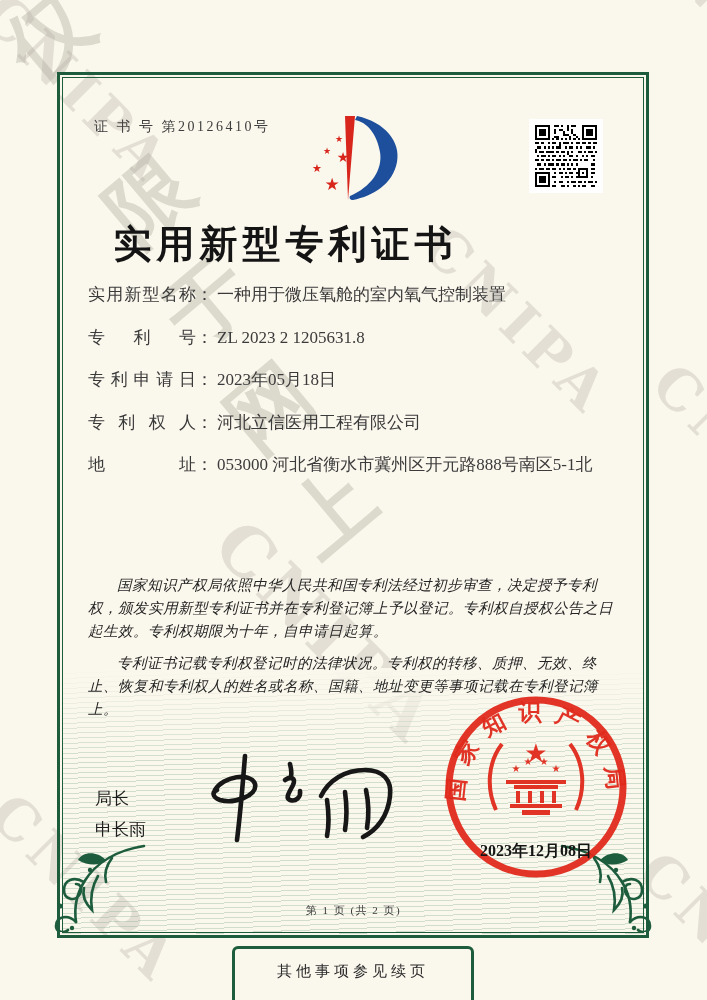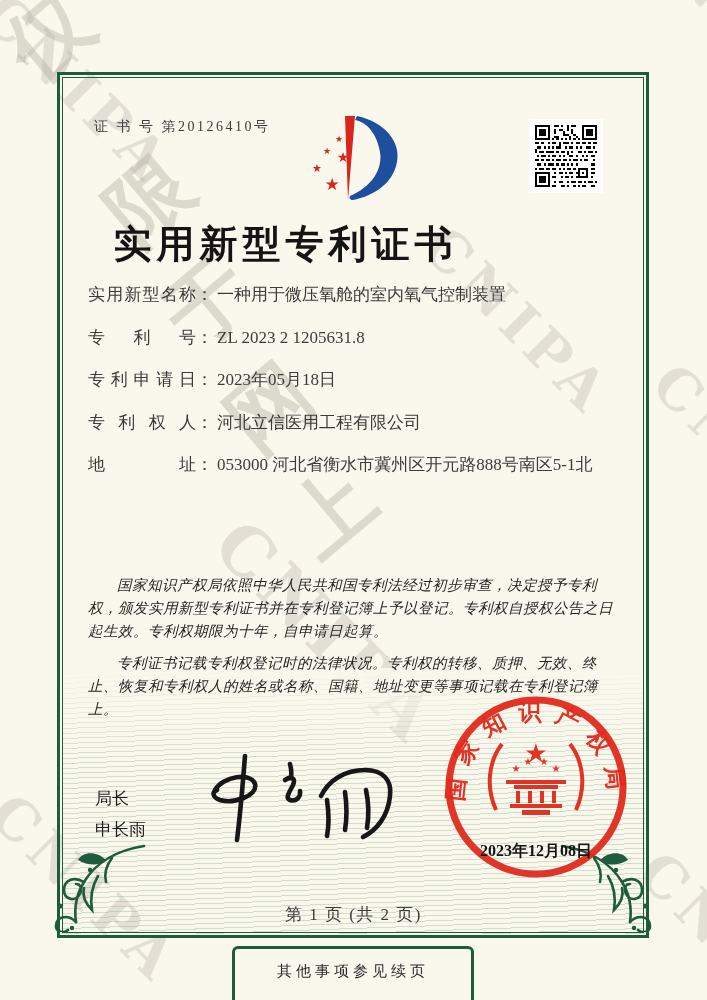--- a/index.html
+++ b/index.html
@@ -41,21 +41,21 @@
          font-size:14.5px;line-height:1.6;color:#242424;font-style:italic;letter-spacing:0.5px;}
   .paras p{margin:0 0 8px 0;text-indent:2em;}
   
   .signer{position:absolute;left:95px;top:784px;z-index:3;
           font-family:"Liberation Sans","DejaVu Sans",sans-serif;font-size:17px;color:#1e1e1e;line-height:1.8;}
   .sig-svg{position:absolute;left:193px;top:750px;z-index:3;}
   
   .seal{position:absolute;left:441px;top:692px;z-index:5;}
   
   .pagefoot{position:absolute;left:0;top:903px;width:707px;text-align:center;z-index:3;
-            font-size:17px;color:#3c3c3c;letter-spacing:1.5px;}
+            font-size:11px;color:#3c3c3c;letter-spacing:1.5px;}
   .notebox{position:absolute;left:232px;top:946px;width:242px;height:80px;z-index:6;
            border:3px solid #1d5c3d;border-radius:6px;background:#faf7ec;
            text-align:center;padding-top:13px;box-sizing:border-box;
            font-size:15px;letter-spacing:4px;color:#2a2a2a;}
 </style>
 </head>
 <body>
 
 <div>
   <span class="wm wm-char" style="left:8px;top:-6px">仅</span>

